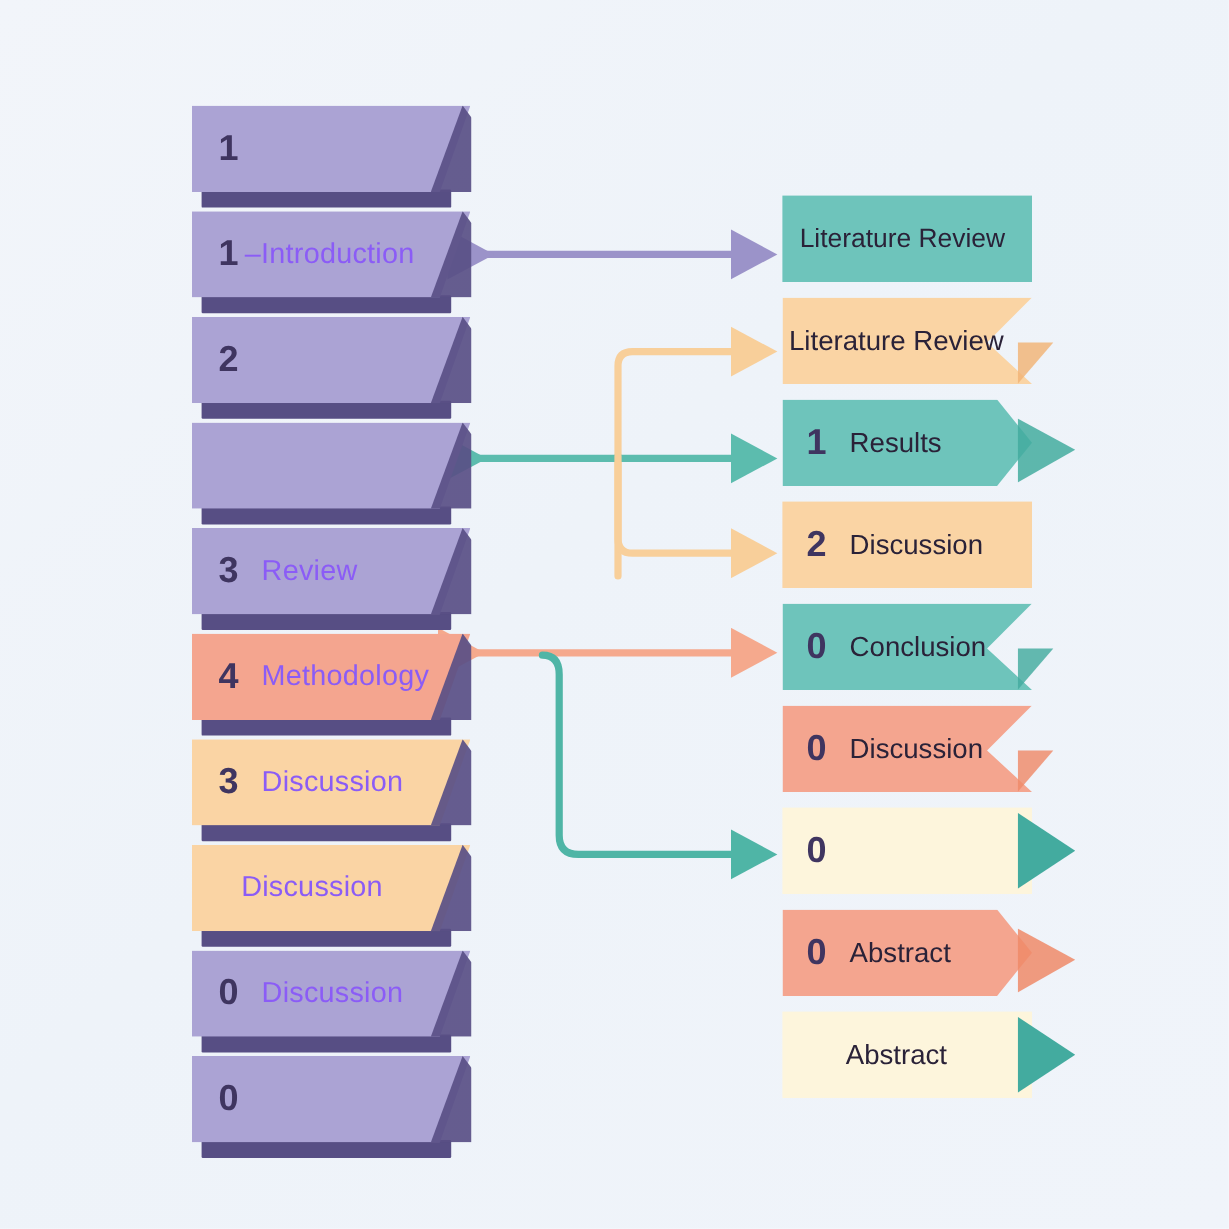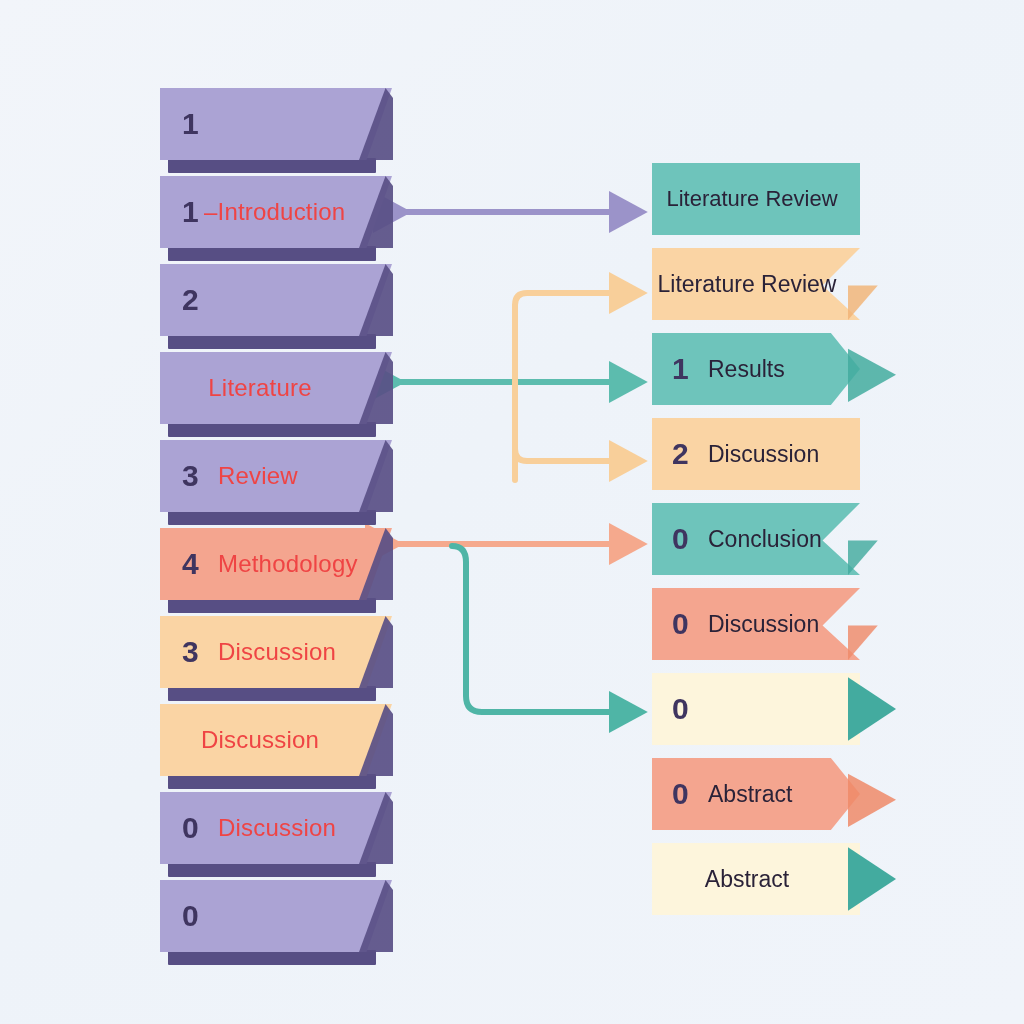--- a/index.html
+++ b/index.html
@@ -31,21 +31,21 @@
   .lbar .shadow{
     position:absolute;left:8px;top:70px;width:208px;height:15px;
     background:#574e84;border-radius:1px;
   }
   .lbar .num{
     position:absolute;left:22px;top:50%;transform:translateY(-50%);
     font-size:30px;font-weight:700;color:#3f3560;line-height:1;
   }
   .lbar .lbl{
     position:absolute;top:50%;transform:translateY(-50%);
-    font-size:24px;color:#ef4444;letter-spacing:.2px;white-space:nowrap;
+    font-size:24px;color:#8b5cf6;letter-spacing:.2px;white-space:nowrap;
   }
   .lbar .lbl.withnum{left:58px;}
   .lbar .lbl.dash{left:44px;}
   .lbar .lbl.center{left:0;width:200px;text-align:center;}
 
   
   .rbar{position:absolute;left:652px;width:208px;height:72px;}
   .rbar .face{position:absolute;left:0;top:0;width:100%;height:100%;}
   .rbar .tip{position:absolute;left:196px;top:0;width:48px;height:100%;}
 
@@ -147,21 +147,20 @@
       <div class="lbar" style="top: 264px;">
         <div class="shadow"></div>
         <div class="face" style="background: linear-gradient(rgb(171, 163, 212) 0%, rgb(171, 163, 212) 100%);"></div>
         <div class="wedge"></div>
         <div class="num">2</div>
       </div>
       <div class="lbar" style="top: 352px;">
         <div class="shadow"></div>
         <div class="face" style="background: linear-gradient(rgb(171, 163, 212) 0%, rgb(171, 163, 212) 100%);"></div>
         <div class="wedge"></div>
-        <div class="lbl center">Literature</div>
       </div>
       <div class="lbar" style="top: 440px;">
         <div class="shadow"></div>
         <div class="face" style="background: linear-gradient(rgb(171, 163, 212) 0%, rgb(171, 163, 212) 100%);"></div>
         <div class="wedge"></div>
         <div class="num">3</div>
         <div class="lbl withnum">Review</div>
       </div>
       <div class="lbar" style="top: 528px;">
         <div class="shadow"></div>

